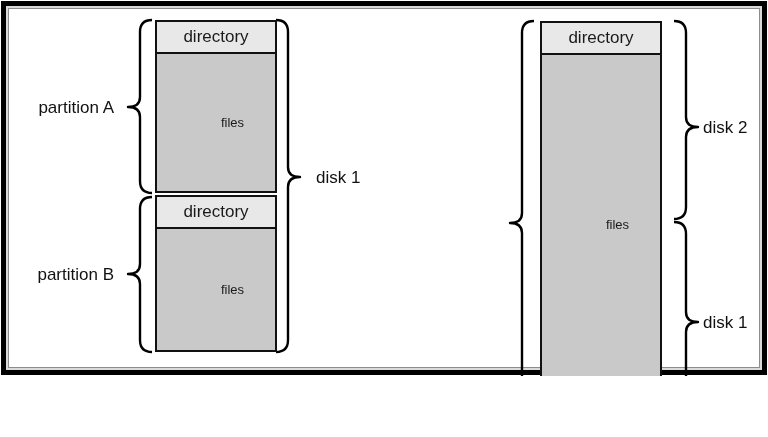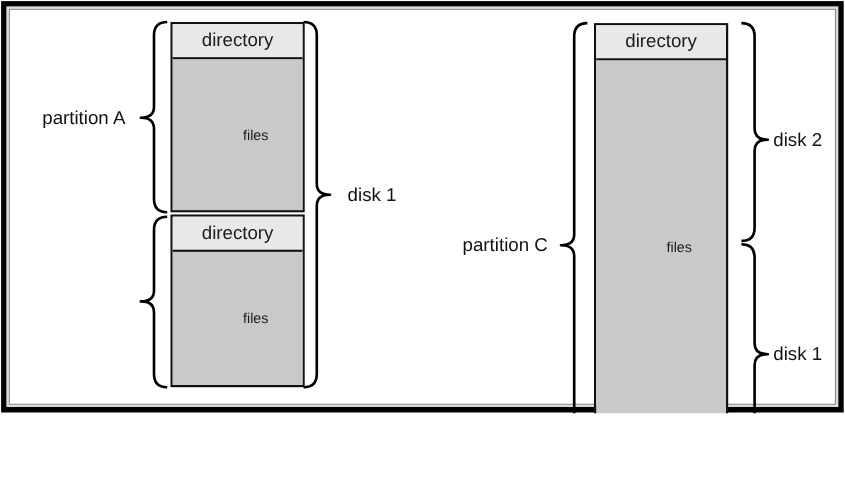--- a/index.html
+++ b/index.html
@@ -122,18 +122,18 @@
       <div class="seg-dir" style="border-bottom-color: rgb(17, 17, 17);">directory</div>
       <div class="seg-files">files</div>
     </div>
 
     <div class="storage-box" style="left: 540px; top: 21px; width: 122px; height: 400px; border-color: rgb(17, 17, 17);">
       <div class="seg-dir" style="border-bottom-color: rgb(17, 17, 17);">directory</div>
       <div class="seg-files shift-up">files</div>
     </div>
 
     <div class="label right-align" style="left:8px; top:107px; width:106px;">partition A</div>
+    <div class="label right-align" style="left:8px; top:274px; width:106px;">partition B</div>
     <div class="label" style="left:316px; top:177px;">disk 1</div>
-    <div class="label right-align" style="left:376px; top:223px; width:122px;">partition C</div>
     <div class="label" style="left:703px; top:127px;">disk 2</div>
     <div class="label" style="left:703px; top:322px;">disk 1</div>
   </div>
 </div>
 
 </body></html>

